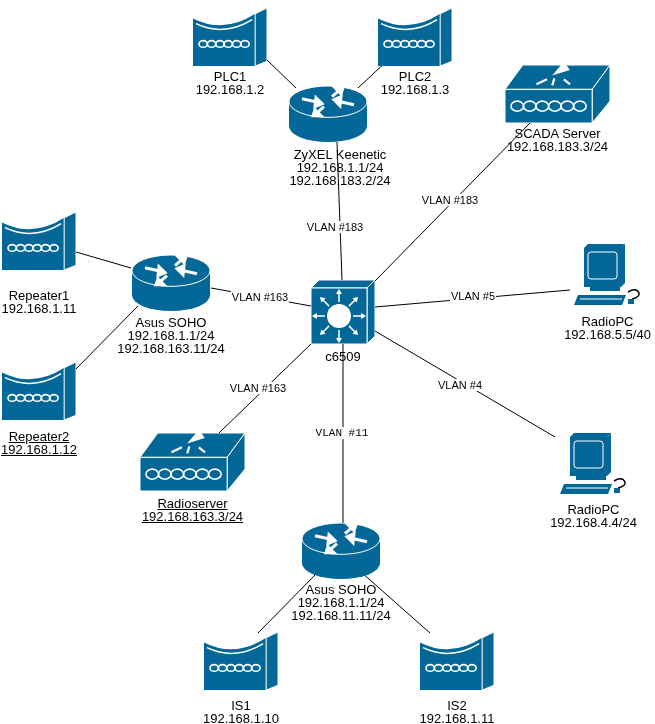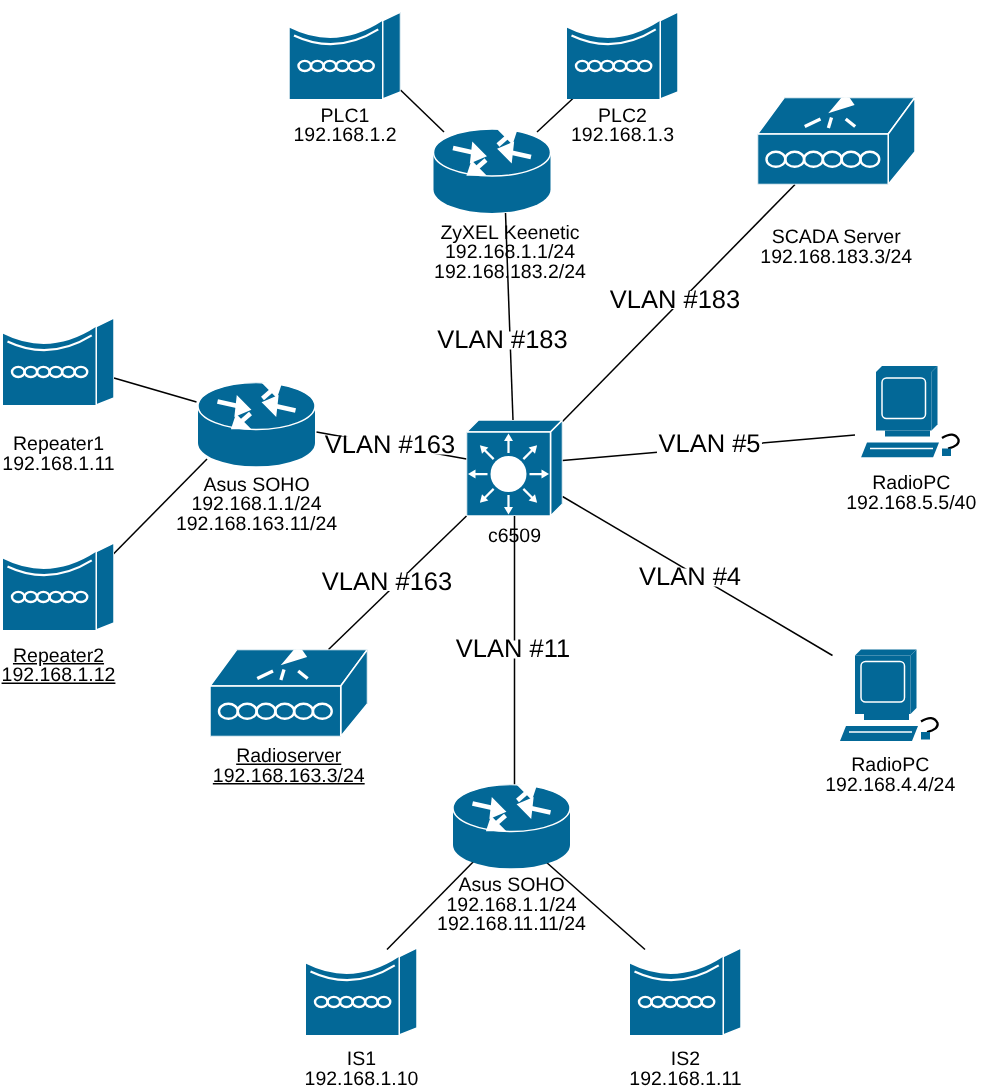--- a/index.html
+++ b/index.html
@@ -1,21 +1,21 @@
 <!DOCTYPE html>
 <html><head>
   <meta charset="utf-8">
   <style>
     html, body { margin: 0; padding: 0; background: #ffffff; }
     body { width: 655px; height: 724px; position: relative; overflow: hidden;
            font-family: "Liberation Sans", sans-serif; font-size: 11px; color: #000; }
     #diagram { position: absolute; left: 0; top: 0; width: 655px; height: 724px; }
     .node-label { position: absolute; text-align: center; line-height: 13px; font-size: 13px;
                   white-space: nowrap; transform: translateX(-50%); background: transparent; }
-    .edge-label { position: absolute; font-size: 17px; line-height: 12px; white-space: nowrap;
+    .edge-label { position: absolute; font-size: 11px; line-height: 12px; white-space: nowrap;
                   background: #ffffff; transform: translate(-50%, -50%); padding: 0 1px; }
     .icon { position: absolute; }
   </style>
 </head>
 <body>
 
 <div id="diagram">
   <svg id="edges-svg" width="655" height="724" style="position:absolute;left:0;top:0">
       <line x1="267" y1="60" x2="296" y2="88" stroke="#000" stroke-width="1"></line>
       <line x1="388" y1="60" x2="358" y2="88" stroke="#000" stroke-width="1"></line>
@@ -31,21 +31,21 @@
       <line x1="318" y1="572" x2="258" y2="633" stroke="#000" stroke-width="1"></line>
       <line x1="361" y1="572" x2="430" y2="633" stroke="#000" stroke-width="1"></line>
     </svg>
   <div id="edge-labels">
       <div class="edge-label" style="left: 335px; top: 227px;">VLAN #183</div>
       <div class="edge-label" style="left: 450px; top: 200px;">VLAN #183</div>
       <div class="edge-label" style="left: 260px; top: 297px;">VLAN #163</div>
       <div class="edge-label" style="left: 473px; top: 296px;">VLAN #5</div>
       <div class="edge-label" style="left: 460px; top: 385px; text-align: right;">VLAN #4</div>
       <div class="edge-label" style="left: 258px; top: 388px;">VLAN #163</div>
-      <div class="edge-label" style="left: 342px; top: 433px;">VLAN #11</div>
+      <div class="edge-label" style="left: 342px; top: 433px; font-family: Liberation Mono, monospace;">VLAN #11</div>
     </div>
   <div id="nodes">
       <div>
         <div class="icon" style="left: 193px; top: 8px; width: 74px; height: 58px;"><svg width="74" height="58" viewBox="0 0 74 58">
     <path d="M0 10.44 Q 31.08 26.1 62.16 5.800000000000001 L 62.16 58 L 0 58 Z" fill="#036897"></path>
     <path d="M62.16 5.800000000000001 L 74 0 L 74 53.36 L 62.16 58 Z" fill="#036897" stroke="#fff" stroke-width="1"></path>
     <path d="M3 15.66 Q 31.08 29 59.16 11.600000000000001" fill="none" stroke="#fff" stroke-width="1.5"></path>
     <ellipse cx="10.18" cy="35.96" rx="4.18" ry="3.344" fill="none" stroke="#fff" stroke-width="1.6"></ellipse>
             <ellipse cx="18.54" cy="35.96" rx="4.18" ry="3.344" fill="none" stroke="#fff" stroke-width="1.6"></ellipse>
             <ellipse cx="26.9" cy="35.96" rx="4.18" ry="3.344" fill="none" stroke="#fff" stroke-width="1.6"></ellipse>
@@ -107,21 +107,21 @@
             <ellipse cx="49.837500000000006" cy="41.18" rx="6.2625" ry="5.010000000000001" fill="none" stroke="#fff" stroke-width="1.6"></ellipse>
             <ellipse cx="62.3625" cy="41.18" rx="6.2625" ry="5.010000000000001" fill="none" stroke="#fff" stroke-width="1.6"></ellipse>
             <ellipse cx="74.8875" cy="41.18" rx="6.2625" ry="5.010000000000001" fill="none" stroke="#fff" stroke-width="1.6"></ellipse>
     <g stroke="#fff" stroke-width="2.2" fill="#fff">
       <line x1="31.5" y1="19.36" x2="42" y2="14.36"></line>
       <line x1="47.25" y1="20.36" x2="49.349999999999994" y2="13.36"></line>
       <line x1="65.1" y1="19.36" x2="58.800000000000004" y2="14.36"></line>
       <polygon points="50.4,8.36 58.800000000000004,-1.6400000000000006 63,4.359999999999999"></polygon>
     </g>
   </svg></div>
-        <div class="node-label" style="left: 557.5px; top: 127px; margin-top: 24px;">
+        <div class="node-label" style="left: 557.5px; top: 127px;">
           <div>SCADA Server</div>
           <div>192.168.183.3/24</div>
         </div>
       </div>
       <div>
         <div class="icon" style="left: 2px; top: 212px; width: 74px; height: 58px;"><svg width="74" height="58" viewBox="0 0 74 58">
     <path d="M0 10.44 Q 31.08 26.1 62.16 5.800000000000001 L 62.16 58 L 0 58 Z" fill="#036897"></path>
     <path d="M62.16 5.800000000000001 L 74 0 L 74 53.36 L 62.16 58 Z" fill="#036897" stroke="#fff" stroke-width="1"></path>
     <path d="M3 15.66 Q 31.08 29 59.16 11.600000000000001" fill="none" stroke="#fff" stroke-width="1.5"></path>
     <ellipse cx="10.18" cy="35.96" rx="4.18" ry="3.344" fill="none" stroke="#fff" stroke-width="1.6"></ellipse>

